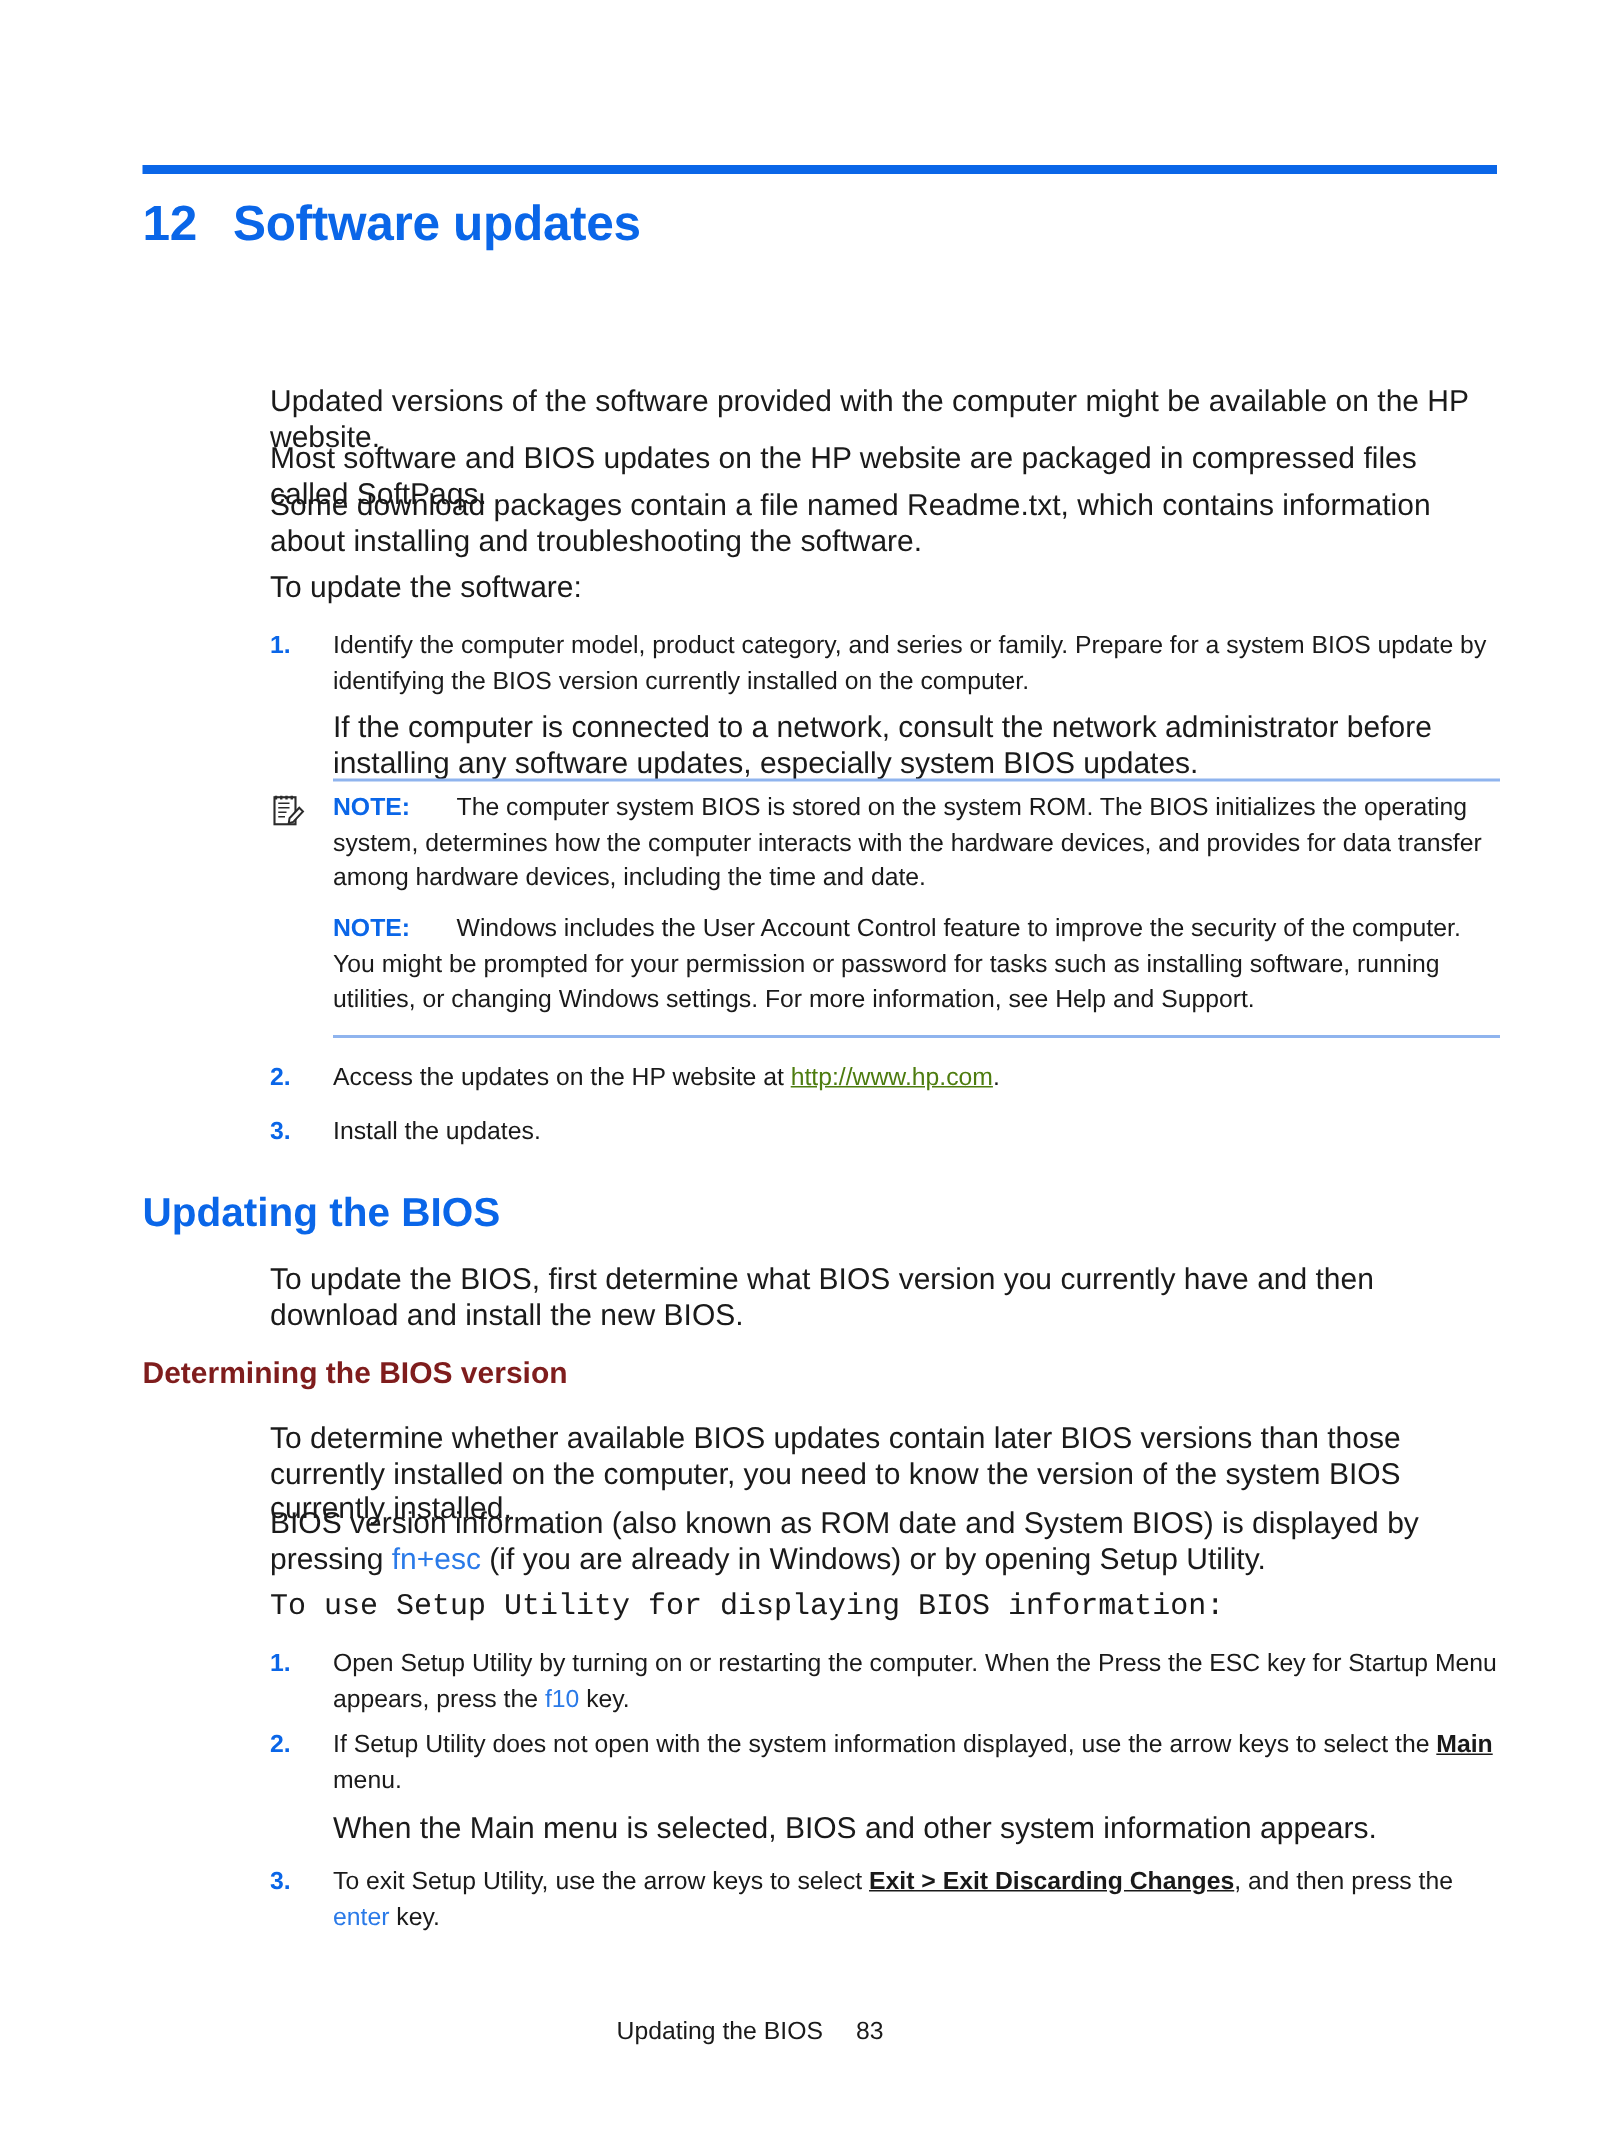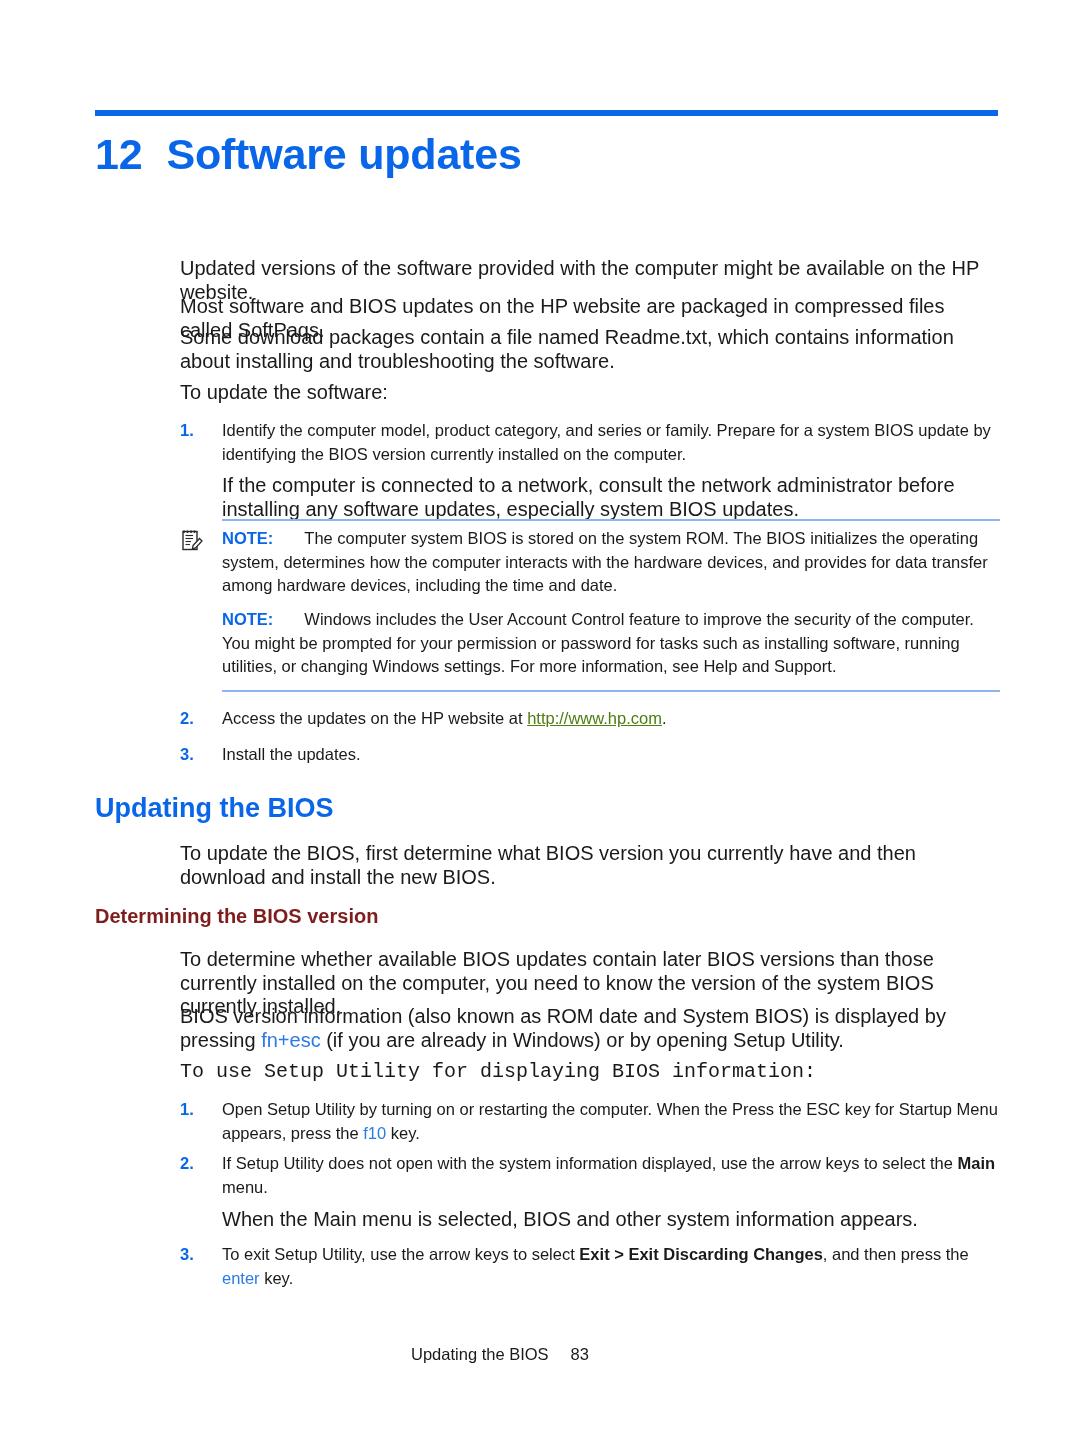--- a/index.html
+++ b/index.html
@@ -29,21 +29,21 @@
     left: 95px;
     top: 110px;
     width: 903px;
     height: 6px;
     background: #0a66e8;
   }
   .chapter-title {
     position: absolute;
     left: 95px;
     top: 130px;
-    font-size: 43px;
+    font-size: 33px;
     font-weight: bold;
     color: #0a66e8;
     letter-spacing: -0.2px;
     white-space: nowrap;
   }
   .chapter-title .num {
     margin-right: 24px;
   }
   .para {
     position: absolute;
@@ -130,21 +130,21 @@
     position: absolute;
     left: 95px;
     font-size: 20px;
     font-weight: bold;
     color: #7f1d1d;
     white-space: nowrap;
   }
 
   
   .key { color: #2a7ae8; }
-  .b { font-weight: bold; }
+  .b { font-weight: bold; text-decoration: underline; }
   .url { text-decoration: underline; color: #4d7c0f; margin-top: 20px; }
 
   
   .footer {
     position: absolute;
     left: 0;
     top: 1345px;
     width: 1000px;
     text-align: center;
     font-size: 16.5px;

